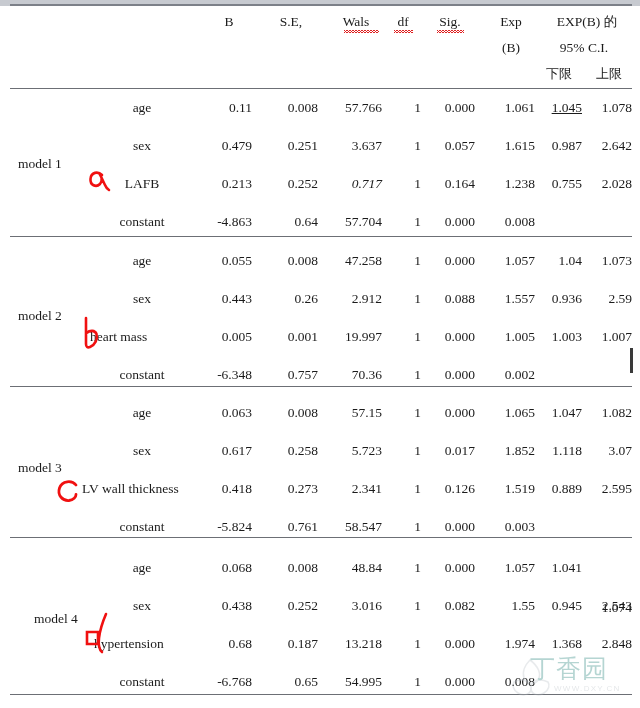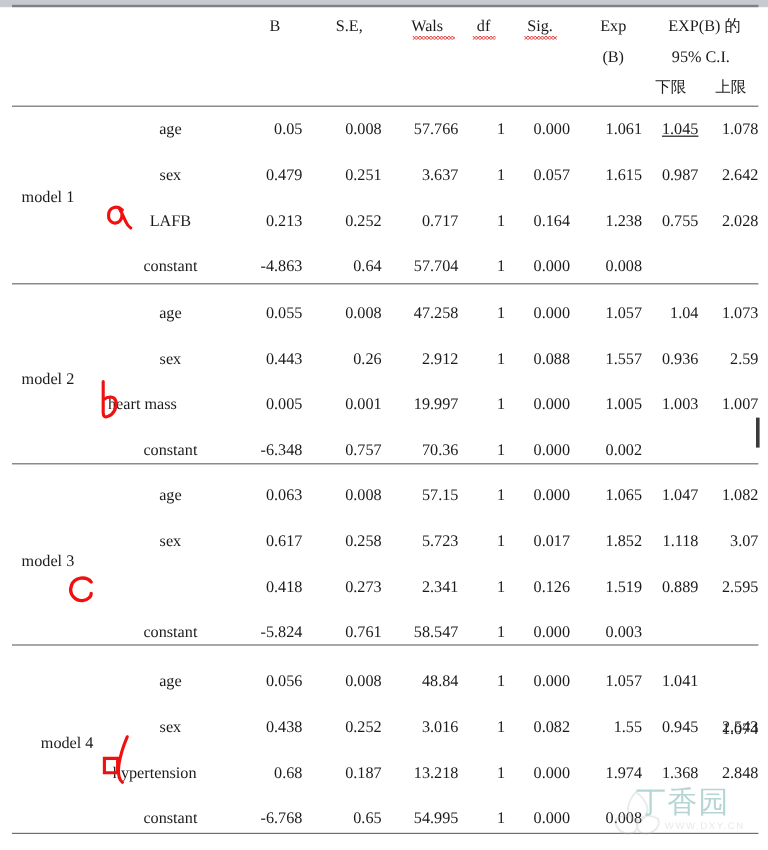--- a/index.html
+++ b/index.html
@@ -169,21 +169,21 @@
   <div class="rule" style="top:386px;"></div>
   <div class="rule" style="top:537px;"></div>
   <div class="rule" style="top:694px;"></div>
 
   <div class="modellabel" style="left:18px; top:156px;">model 1</div>
   <div class="modellabel" style="left:18px; top:308px;">model 2</div>
   <div class="modellabel" style="left:18px; top:460px;">model 3</div>
   <div class="modellabel" style="left:18px; top:611px;margin-left:16px;">model 4</div>
 
   <div class="rowlabel" style="left:90px; top:100px; width:104px;">age</div>
-  <div class="num cell" style="left:206px; top:100px; width:46px;">0.05</div>
+  <div class="num cell" style="left:206px; top:100px; width:46px;">0.11</div>
   <div class="num cell" style="left:264px; top:100px; width:54px;">0.008</div>
   <div class="num cell" style="left:330px; top:100px; width:52px;">57.766</div>
   <div class="num cell" style="left:385px; top:100px; width:36px;">1</div>
   <div class="num cell" style="left:425px; top:100px; width:50px;">0.000</div>
   <div class="num cell" style="left:483px; top:100px; width:52px;">1.061</div>
   <div class="num cell" style="left:536px; top:100px; width:46px;text-decoration:underline;">1.045</div>
   <div class="num cell" style="left:586px; top:100px; width:46px;">1.078</div>
 
   <div class="rowlabel" style="left:90px; top:138px; width:104px;">sex</div>
   <div class="num cell" style="left:206px; top:138px; width:46px;">0.479</div>
@@ -191,21 +191,21 @@
   <div class="num cell" style="left:330px; top:138px; width:52px;">3.637</div>
   <div class="num cell" style="left:385px; top:138px; width:36px;">1</div>
   <div class="num cell" style="left:425px; top:138px; width:50px;">0.057</div>
   <div class="num cell" style="left:483px; top:138px; width:52px;">1.615</div>
   <div class="num cell" style="left:536px; top:138px; width:46px;">0.987</div>
   <div class="num cell" style="left:586px; top:138px; width:46px;">2.642</div>
 
   <div class="rowlabel" style="left:90px; top:176px; width:104px;">LAFB</div>
   <div class="num cell" style="left:206px; top:176px; width:46px;">0.213</div>
   <div class="num cell" style="left:264px; top:176px; width:54px;">0.252</div>
-  <div class="num cell" style="left:330px; top:176px; width:52px;">0.717</div>
+  <div class="num cell" style="left:330px; top:176px; width:52px;font-style:italic;">0.717</div>
   <div class="num cell" style="left:385px; top:176px; width:36px;">1</div>
   <div class="num cell" style="left:425px; top:176px; width:50px;">0.164</div>
   <div class="num cell" style="left:483px; top:176px; width:52px;">1.238</div>
   <div class="num cell" style="left:536px; top:176px; width:46px;">0.755</div>
   <div class="num cell" style="left:586px; top:176px; width:46px;">2.028</div>
 
   <div class="rowlabel" style="left:90px; top:214px; width:104px;">constant</div>
   <div class="num cell" style="left:206px; top:214px; width:46px;">-4.863</div>
   <div class="num cell" style="left:264px; top:214px; width:54px;">0.64</div>
   <div class="num cell" style="left:330px; top:214px; width:52px;">57.704</div>
@@ -268,41 +268,42 @@
   <div class="rowlabel" style="left:90px; top:443px; width:104px;">sex</div>
   <div class="num cell" style="left:206px; top:443px; width:46px;">0.617</div>
   <div class="num cell" style="left:264px; top:443px; width:54px;">0.258</div>
   <div class="num cell" style="left:330px; top:443px; width:52px;">5.723</div>
   <div class="num cell" style="left:385px; top:443px; width:36px;">1</div>
   <div class="num cell" style="left:425px; top:443px; width:50px;">0.017</div>
   <div class="num cell" style="left:483px; top:443px; width:52px;">1.852</div>
   <div class="num cell" style="left:536px; top:443px; width:46px;">1.118</div>
   <div class="num cell" style="left:586px; top:443px; width:46px;">3.07</div>
 
+  <div class="rowlabel" style="left:82px; top:481px; width:160px; text-align:left;">LV wall thickness</div>
   <div class="num cell" style="left:206px; top:481px; width:46px;">0.418</div>
   <div class="num cell" style="left:264px; top:481px; width:54px;">0.273</div>
   <div class="num cell" style="left:330px; top:481px; width:52px;">2.341</div>
   <div class="num cell" style="left:385px; top:481px; width:36px;">1</div>
   <div class="num cell" style="left:425px; top:481px; width:50px;">0.126</div>
   <div class="num cell" style="left:483px; top:481px; width:52px;">1.519</div>
   <div class="num cell" style="left:536px; top:481px; width:46px;">0.889</div>
   <div class="num cell" style="left:586px; top:481px; width:46px;">2.595</div>
 
   <div class="rowlabel" style="left:90px; top:519px; width:104px;">constant</div>
   <div class="num cell" style="left:206px; top:519px; width:46px;">-5.824</div>
   <div class="num cell" style="left:264px; top:519px; width:54px;">0.761</div>
   <div class="num cell" style="left:330px; top:519px; width:52px;">58.547</div>
   <div class="num cell" style="left:385px; top:519px; width:36px;">1</div>
   <div class="num cell" style="left:425px; top:519px; width:50px;">0.000</div>
   <div class="num cell" style="left:483px; top:519px; width:52px;">0.003</div>
   <div class="num cell" style="left:536px; top:519px; width:46px;"></div>
   <div class="num cell" style="left:586px; top:519px; width:46px;"></div>
 
   <div class="rowlabel" style="left:90px; top:560px; width:104px;">age</div>
-  <div class="num cell" style="left:206px; top:560px; width:46px;">0.056</div>
+  <div class="num cell" style="left:206px; top:560px; width:46px;">0.068</div>
   <div class="num cell" style="left:264px; top:560px; width:54px;">0.008</div>
   <div class="num cell" style="left:330px; top:560px; width:52px;">48.84</div>
   <div class="num cell" style="left:385px; top:560px; width:36px;">1</div>
   <div class="num cell" style="left:425px; top:560px; width:50px;">0.000</div>
   <div class="num cell" style="left:483px; top:560px; width:52px;">1.057</div>
   <div class="num cell" style="left:536px; top:560px; width:46px;">1.041</div>
   <div class="num cell" style="left:586px; top:560px; width:46px;margin-top:40px;">1.074</div>
 
   <div class="rowlabel" style="left:90px; top:598px; width:104px;">sex</div>
   <div class="num cell" style="left:206px; top:598px; width:46px;">0.438</div>

